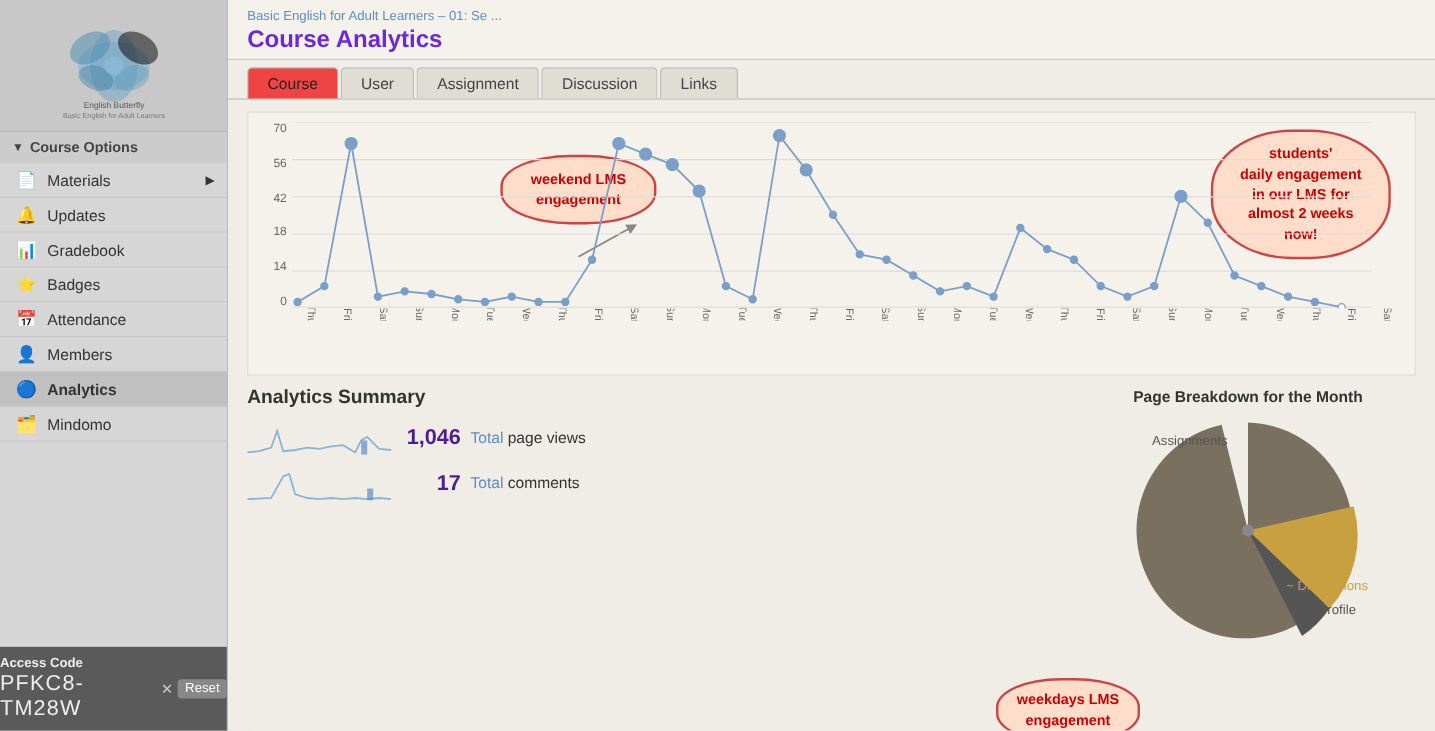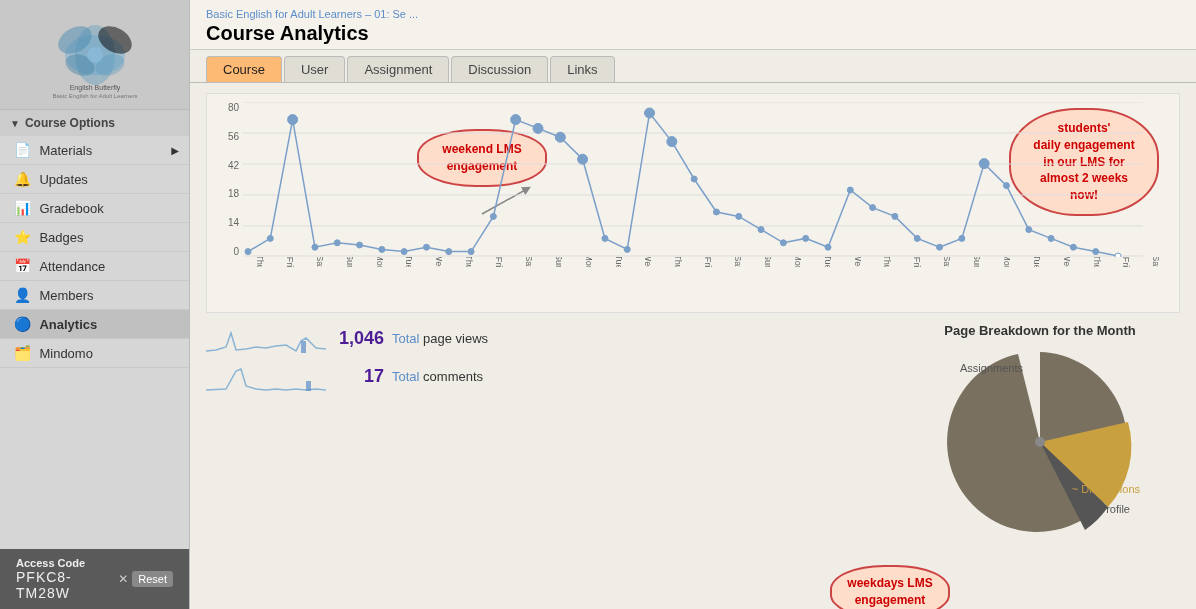--- a/index.html
+++ b/index.html
@@ -48,27 +48,27 @@
       background: #d6d6d6;
       border-bottom: 1px solid #c8c8c8;
     }
     .sidebar-item.active { background: #c0c0c0; font-weight: bold; }
     .sidebar-item .icon { margin-right: 8px; font-size: 14px; }
     .sidebar-item .chevron { margin-left: auto; font-size: 10px; }
     .access-code-box {
       margin-top: auto;
       background: #5a5a5a;
       color: #eee;
-      padding: 8px 16px;
+      padding: 8px 0;
       font-size: 12px;
       display: flex;
       justify-content: space-between;
     }
     .access-code-label { font-weight: bold; font-size: 11px; }
-    .access-code-value { font-size: 14px; letter-spacing: 1px; }
+    .access-code-value { font-size: 18px; letter-spacing: 1px; }
     .reset-btn {
       background: #888;
       color: #fff;
       border: none;
       padding: 2px 6px;
       border-radius: 3px;
       font-size: 11px;
       cursor: pointer;
     }
     .close-x {
@@ -88,41 +88,41 @@
       overflow: hidden;
     }
 
     
     .main-header {
       padding: 8px 16px 4px;
       border-bottom: 1px solid #ccc;
       background: #f5f2ec;
     }
     .breadcrumb { font-size: 11px; color: #5b8dc9; margin-bottom: 2px; }
-    .page-title { font-size: 20px; font-weight: bold; color: #000000; }
+    .page-title { font-size: 20px; font-weight: bold; color: #6d28d9; }
 
     
     .tabs-bar {
       display: flex;
       padding: 6px 16px 0;
       background: #f0ede6;
       border-bottom: 1px solid #bbb;
     }
     .tab {
       padding: 5px 16px;
       border: 1px solid #bbb;
       border-bottom: none;
       background: #e0ddd5;
       cursor: pointer;
       font-size: 13px;
       color: #444;
       border-radius: 4px 4px 0 0;
       margin-right: 2px;
     }
-    .tab.active { background: #fdba74; color: #222; font-weight: 500; }
+    .tab.active { background: #ef4444; color: #222; font-weight: 500; }
 
     
     .content-area {
       flex: 1;
       padding: 10px 16px;
       overflow: hidden;
       display: flex;
       flex-direction: column;
     }
 
@@ -347,21 +347,21 @@
       </div>
 
       <div style="display:flex;align-items:stretch;height:155px;position:relative;">
 
         <div style="display:flex;flex-direction:column-reverse;justify-content:space-between;padding-right:4px;font-size:10px;color:#666;text-align:right;width:28px;">
           <span>0</span>
           <span>14</span>
           <span>18</span>
           <span>42</span>
           <span>56</span>
-          <span>80</span>
+          <span>70</span>
         </div>
         <div style="position:absolute;left:18px;top:50%;transform:rotate(-90deg) translateX(-50%);font-size:11px;color:#666;transform-origin:left center;writing-mode:vertical-rl;text-orientation:mixed;left:4px;top:0;transform:none;height:155px;display:flex;align-items:center;">
         </div>
 
         <svg id="lineChart" width="900" height="155" style="flex:1;">
 
           <line x1="0" y1="0" x2="900" y2="0" class="grid-line"></line>
           <line x1="0" y1="31" x2="900" y2="31" class="grid-line"></line>
           <line x1="0" y1="62" x2="900" y2="62" class="grid-line"></line>
           <line x1="0" y1="93" x2="900" y2="93" class="grid-line"></line>
@@ -442,20 +442,21 @@
           <span style="flex: 1 1 0%; text-align: center; font-size: 9px; color: rgb(102, 102, 102); transform: rotate(90deg); display: inline-block; transform-origin: center center;">Wed</span>
           <span style="flex: 1 1 0%; text-align: center; font-size: 9px; color: rgb(102, 102, 102); transform: rotate(90deg); display: inline-block; transform-origin: center center;">Thu</span>
           <span style="flex: 1 1 0%; text-align: center; font-size: 9px; color: rgb(102, 102, 102); transform: rotate(90deg); display: inline-block; transform-origin: center center;">Fri</span>
           <span style="flex: 1 1 0%; text-align: center; font-size: 9px; color: rgb(102, 102, 102); transform: rotate(90deg); display: inline-block; transform-origin: center center;">Sat</span>
         </div>
     </div>
 
     <div class="bottom-section">
 
       <div class="analytics-summary" style="position:relative;">
+        <div class="analytics-summary-title">Analytics Summary</div>
 
         <div class="summary-row">
 
           <svg class="sparkline-svg" viewBox="0 0 120 30">
             <polyline points="0,28 10,27 20,24 25,10 30,27 40,26 50,24 60,25 70,23 80,22 90,28 95,18 100,15 110,25 120,26" fill="none" stroke="#8ab4d4" stroke-width="1.5"></polyline>
             <polygon points="95,18 100,18 100,30 95,30" fill="#5b8dc9" opacity="0.7"></polygon>
           </svg>
           <span class="summary-number">1,046</span>
           <span class="summary-label">
             <span>Total</span> page views

